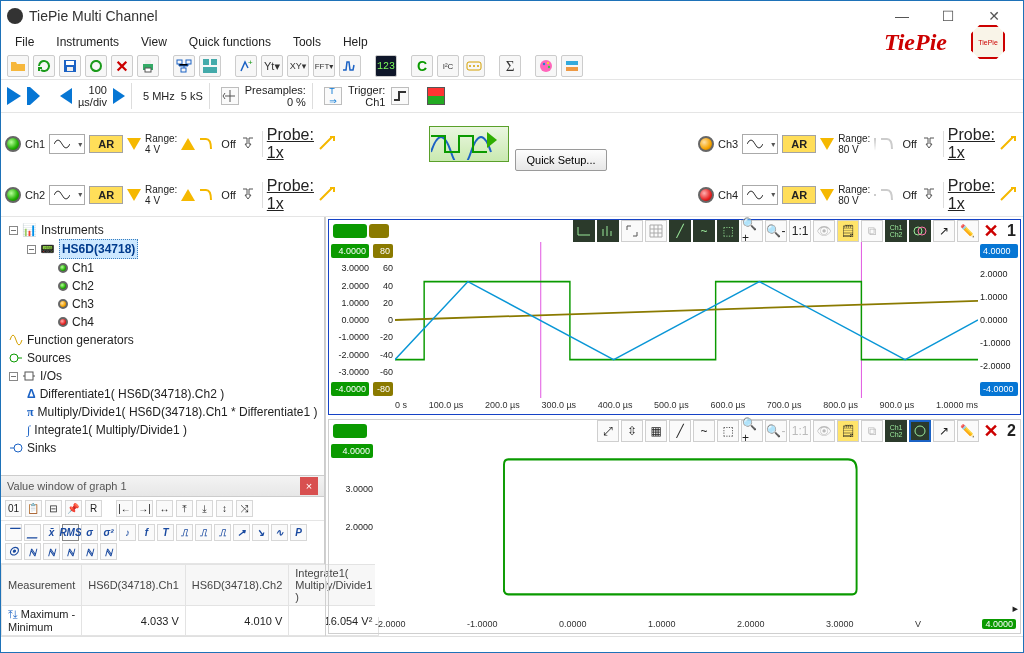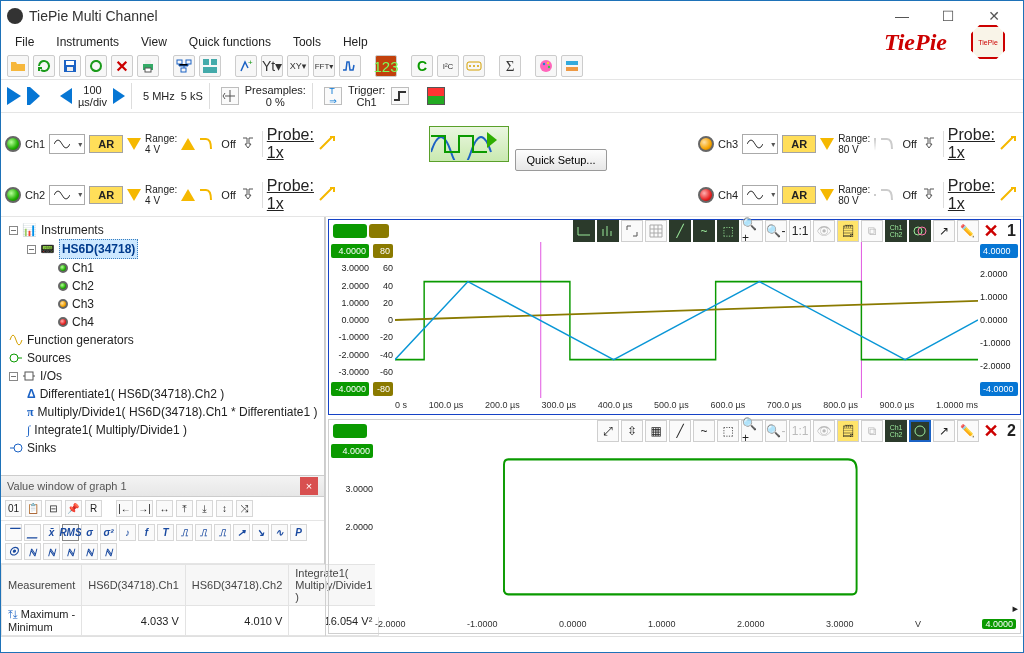--- a/index.html
+++ b/index.html
@@ -16,21 +16,21 @@
   .tb svg { width:16px; height:16px; }
   .sep { width:6px; }
   .logo { margin-left:auto; display:flex; align-items:center; gap:20px; padding-right:8px; }
   .logo-text { font-family: Georgia, serif; font-size:24px; font-style:italic; font-weight:bold; color:#c00; }
   .logo-badge { width:34px; height:34px; border:2px solid #c00; background:#f9f4e8; display:flex; align-items:center; justify-content:center; font-size:7px; color:#c00; clip-path: polygon(25% 0,75% 0,100% 25%,100% 75%,75% 100%,25% 100%,0 75%,0 25%);}
   .timebar { height:34px; display:flex; align-items:center; padding:0 6px; gap:6px; border-top:1px solid #e5e5e5; border-bottom:1px solid #e5e5e5; }
   .tri { width:0;height:0; border-top:8px solid transparent; border-bottom:8px solid transparent; }
   .tri.l { border-right:12px solid #0676d4; }
   .tri.r { border-left:12px solid #0676d4; }
   .play { display:flex; gap:2px; }
-  .tb-text { font-size:11px; line-height:1.1; text-align:center;}
+  .tb-text { font-size:11px; line-height:1.1; text-align:right;}
   .channels { display:flex; padding:4px 4px; gap:6px; border-bottom:1px solid #e5e5e5; flex-wrap:wrap;}
   .chblock { display:flex; align-items:center; gap:4px; }
   .led { width:16px; height:16px; border-radius:50%; border:2px solid #888; }
   .led.green{ background: radial-gradient(circle at 35% 35%, #b8ff9a 0%, #1fae00 60%, #0d6b00 100%); border-color:#666;}
   .led.red  { background: radial-gradient(circle at 35% 35%, #ffb0b0 0%, #e62121 60%, #8a0000 100%); border-color:#666;}
   .led.amb  { background: radial-gradient(circle at 35% 35%, #ffe1a6 0%, #f6a300 60%, #a06000 100%); border-color:#666;}
   .sel { height:20px; border:1px solid #aaa; padding:0 14px 0 4px; background:#fff; position:relative; display:flex; align-items:center; font-size:10px;}
   .sel::after{content:"▾"; position:absolute; right:2px; font-size:8px; color:#555;}
   .sel.wave svg{width:16px;height:12px;}
   .ar { background:#ffde59; border:1px solid #a3a3a3; padding:2px 8px; font-weight:bold;}
@@ -157,30 +157,30 @@
           <rect x="1" y="9" width="14" height="6" fill="#4aa"></rect>
         </svg>
       </div>
     <div class="sep"></div>
     <div class="tb">
         <svg viewBox="0 0 16 16">
           <path d="M3 13L7 4l3 6" fill="none" stroke="#1b62c4" stroke-width="1.5"></path>
           <text x="10" y="7" font-size="8" fill="#1a9a1a">+</text>
         </svg>
       </div>
-    <div class="tb" style="font-size:14px">Yt▾</div>
+    <div class="tb" style="font-size:11px">Yt▾</div>
     <div class="tb" style="font-size:9px">XY▾</div>
     <div class="tb" style="font-size:8px">FFT▾</div>
     <div class="tb">
         <svg viewBox="0 0 16 16">
           <path d="M1 12h3l1-8h2l1 8h3l1-5" fill="none" stroke="#1b62c4" stroke-width="1.5"></path>
         </svg>
       </div>
     <div class="sep"></div>
-    <div class="tb" style="background:#c2410c;color:#7cff5a;font-family:Liberation Sans, sans-serif;font-size:15px">123</div>
+    <div class="tb" style="background:#0f172a;color:#7cff5a;font-family:Liberation Mono, monospace;font-size:10px">123</div>
     <div class="sep"></div>
     <div class="tb" style="color:#0a9a00;font-weight:bold;font-size:14px">C</div>
     <div class="tb" style="font-size:8px">I²C</div>
     <div class="tb">
         <svg viewBox="0 0 16 16">
           <rect x="1" y="4" width="14" height="8" rx="2" fill="none" stroke="#d4a000"></rect>
           <circle cx="4" cy="8" r="1" fill="#d4a000"></circle>
           <circle cx="8" cy="8" r="1" fill="#d4a000"></circle>
           <circle cx="12" cy="8" r="1" fill="#d4a000"></circle>
         </svg>

